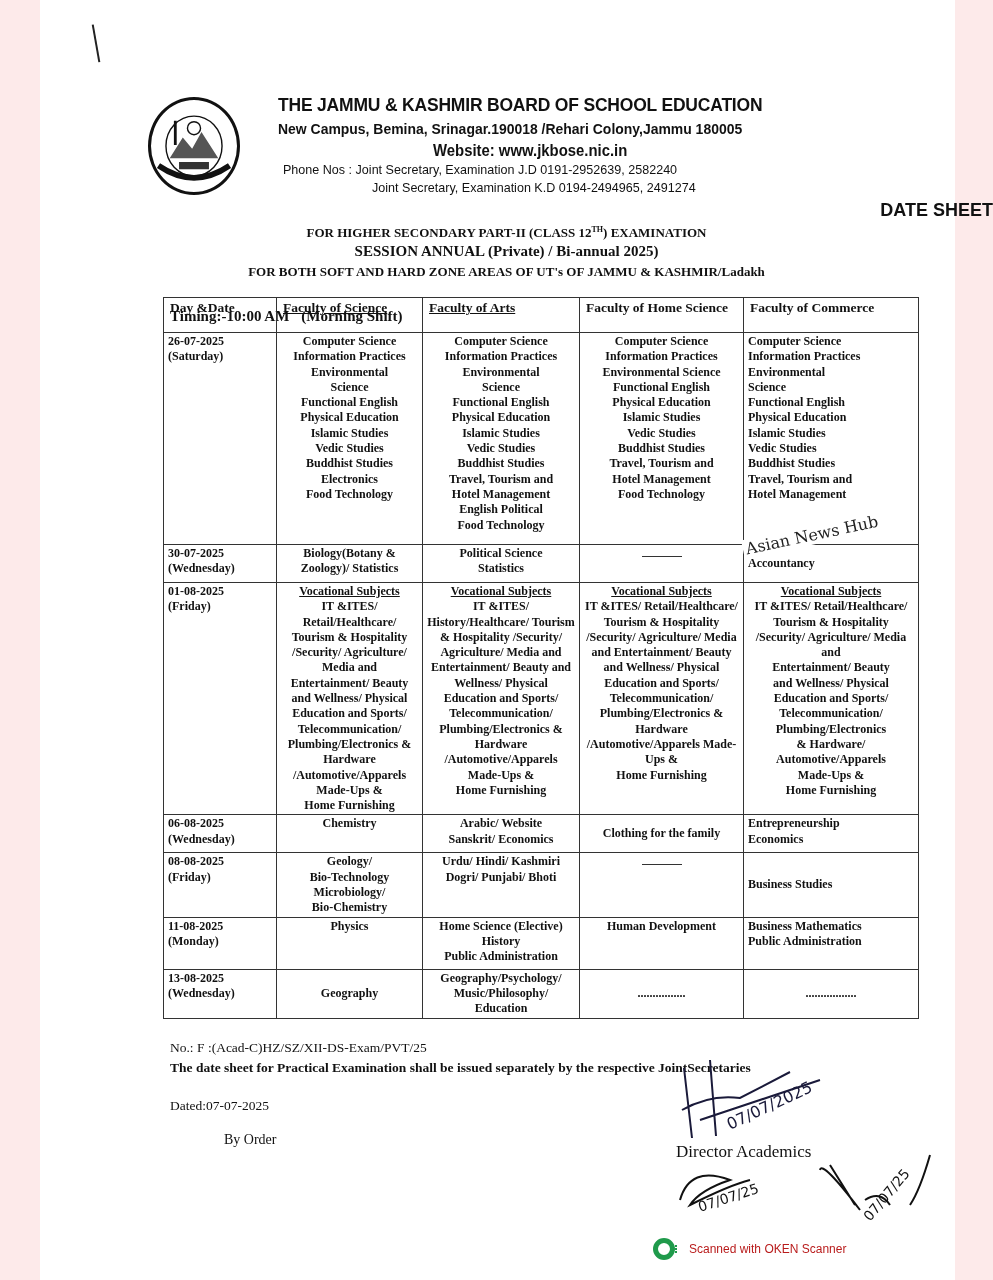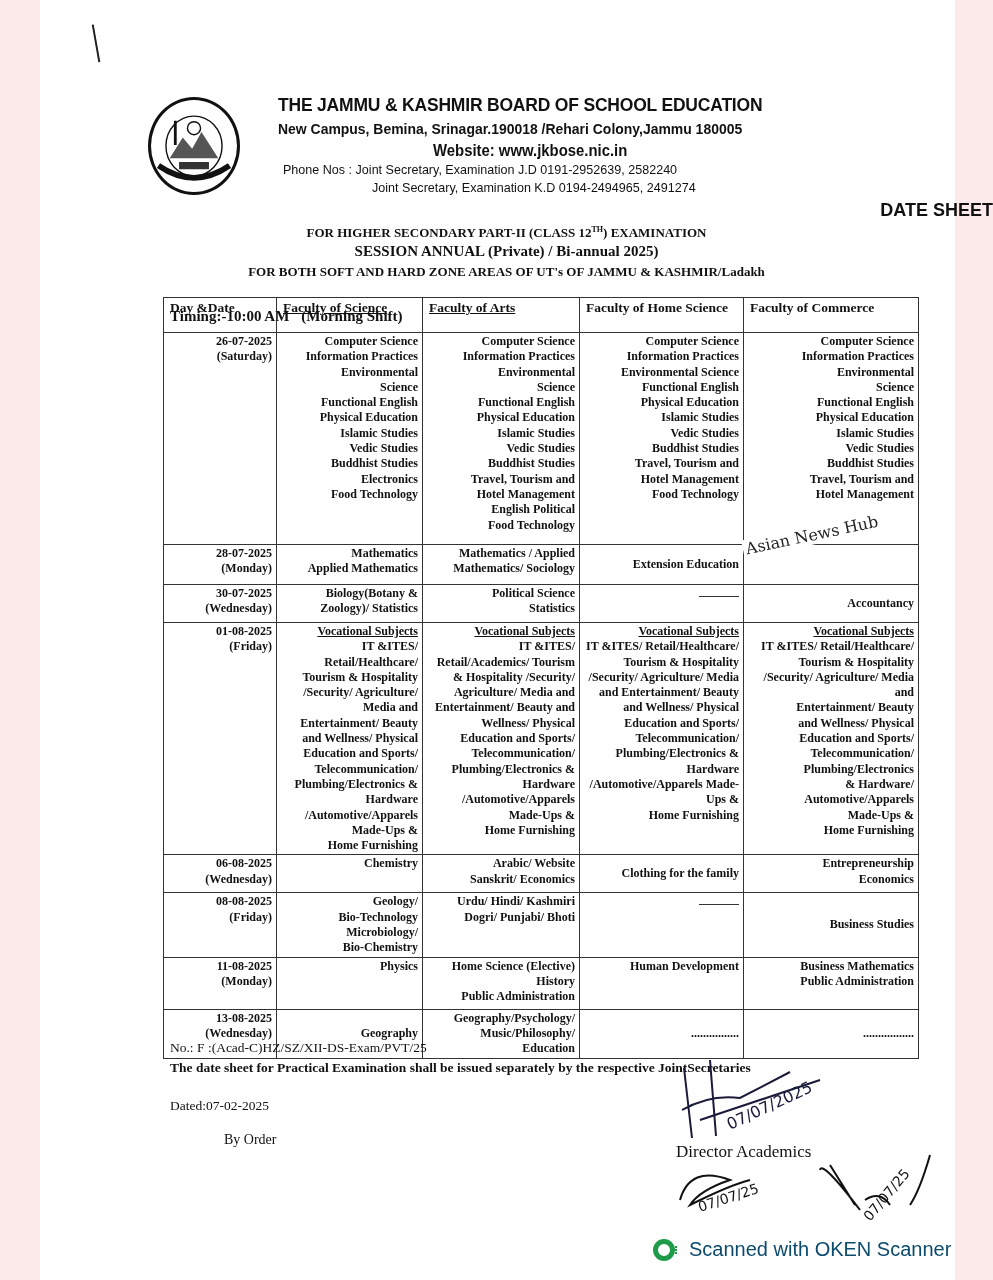--- a/index.html
+++ b/index.html
@@ -63,21 +63,21 @@
       position: absolute; left: 170px; top: 280px; font-weight: bold; font-size: 15px; margin-top: 28px;
     }
     .timing span { margin-left: 12px; }
     table.sheet {
       position: absolute; left: 163px; top: 297px; width: 755px;
       border-collapse: collapse; table-layout: fixed;
       font-family: "Liberation Serif", serif; font-weight: bold;
     }
     table.sheet td, table.sheet th {
       border: 1.5px solid #333; vertical-align: top; padding: 1px 4px;
-      font-size: 12px; line-height: 15.3px; text-align: right;
+      font-size: 12px; line-height: 15.3px;
     }
     table.sheet th { text-align: left; font-size: 13.5px; line-height: 16px; padding: 2px 6px; height: 30px; }
     th.c-sci, th.c-arts { text-align: center; text-decoration: underline; }
     td.date { font-size: 14px; line-height: 18px; padding-left: 6px; vertical-align: middle; }
     td.center { text-align: center; }
     td.left { text-align: left; padding-left: 6px; }
     .big { font-size: 15px; line-height: 18px; }
     .mid { font-size: 13.5px; line-height: 16.5px; }
     .ul { text-decoration: underline; }
     .dash { display: inline-block; width: 40px; border-top: 1.5px solid #333; margin-top: 6px; }
@@ -90,21 +90,21 @@
     .note {
       position: absolute; left: 170px; top: 1060px; font-weight: bold; font-size: 13.5px;
     }
     .ref-no { position: absolute; left: 170px; top: 1040px; font-size: 13.5px; }
     .ref-date { position: absolute; left: 170px; top: 1098px; font-size: 13.5px; }
     .by-order { position: absolute; left: 224px; top: 1132px; font-size: 14px; }
     .director { position: absolute; left: 676px; top: 1142px; font-size: 17px; }
     .sig { position: absolute; }
     .scanner {
       position: absolute; left: 653px; top: 1238px; display: flex; align-items: center;
-      font-family: "Liberation Sans", sans-serif; font-size: 20px; color: #0c4a6e;
+      font-family: "Liberation Sans", sans-serif; font-size: 12px; color: #b91c1c;
     }
     .scanner-icon {
       width: 22px; height: 22px; border-radius: 50%;
       border: 5px solid #1f9a4b; box-sizing: border-box; margin-right: 14px;
       position: relative;
     }
     .scanner-icon::after {
       content: ""; position: absolute; right: -7px; top: 2px; width: 5px; height: 8px;
       border-right: 2px dotted #1f9a4b;
     }
@@ -210,38 +210,20 @@
           <div>Science</div>
           <div>Functional English</div>
           <div>Physical Education</div>
           <div>Islamic Studies</div>
           <div>Vedic Studies</div>
           <div>Buddhist Studies</div>
           <div>Travel, Tourism and</div>
           <div>Hotel Management</div>
         </td>
       </tr>
-      <tr style="height: 40px;">
-        <td class="date">
-          <div>28-07-2025</div>
-          <div>(Monday)</div>
-        </td>
-        <td class="center big">
-          <div>Mathematics</div>
-          <div>Applied Mathematics</div>
-        </td>
-        <td class="center ">
-          <div>Mathematics / Applied</div>
-          <div>Mathematics/ Sociology</div>
-        </td>
-        <td class="center mid" style="vertical-align: middle;">
-          <div>Extension Education</div>
-        </td>
-        <td class="left "></td>
-      </tr>
       <tr style="height: 38px;">
         <td class="date">
           <div>30-07-2025</div>
           <div>(Wednesday)</div>
         </td>
         <td class="center ">
           <div>Biology(Botany &amp;</div>
           <div>Zoology)/ Statistics</div>
         </td>
         <td class="center ">
@@ -273,21 +255,21 @@
           <div>Telecommunication/</div>
           <div>Plumbing/Electronics &amp;</div>
           <div>Hardware</div>
           <div>/Automotive/Apparels</div>
           <div>Made-Ups &amp;</div>
           <div>Home Furnishing</div>
         </td>
         <td class="center ">
           <div class="ul">Vocational Subjects</div>
           <div>IT &amp;ITES/</div>
-          <div>Retail/Academics/ Tourism</div>
+          <div>History/Healthcare/ Tourism</div>
           <div>&amp; Hospitality /Security/</div>
           <div>Agriculture/ Media and</div>
           <div>Entertainment/ Beauty and</div>
           <div>Wellness/ Physical</div>
           <div>Education and Sports/</div>
           <div>Telecommunication/</div>
           <div>Plumbing/Electronics &amp;</div>
           <div>Hardware</div>
           <div>/Automotive/Apparels</div>
           <div>Made-Ups &amp;</div>
@@ -408,21 +390,21 @@
           <div>.................</div>
         </td>
       </tr>
     </tbody>
 </table>
 
 <div class="watermark">Asian News Hub</div>
 
 <div class="note">The date sheet for Practical Examination shall be issued separately by the respective JointSecretaries</div>
 <div class="ref-no">No.:  F :(Acad-C)HZ/SZ/XII-DS-Exam/PVT/25</div>
-<div class="ref-date">Dated:07-02-2025</div>
+<div class="ref-date">Dated:07-07-2025</div>
 <div class="by-order">By Order</div>
 <div class="director">Director Academics</div>
 
 <svg class="sig" style="left:670px;top:1050px" width="180" height="95">
   <path d="M14 18 L22 88 M12 60 Q40 44 70 48 L120 22 M40 10 L46 86 M30 70 L150 30" stroke="#1a1a3a" stroke-width="2" fill="none"></path>
   <text x="60" y="80" font-family="DejaVu Sans, sans-serif" font-size="16" fill="#1a1a3a" transform="rotate(-25 60 80)">07/07/2025</text>
 </svg>
 <svg class="sig" style="left:670px;top:1160px" width="130" height="60">
   <path d="M10 40 Q20 5 60 20 Q30 30 20 45 Q60 25 80 20" stroke="#111" stroke-width="2" fill="none"></path>
   <text x="30" y="52" font-family="DejaVu Sans, sans-serif" font-size="14" fill="#111" transform="rotate(-18 30 52)">07/07/25</text>

